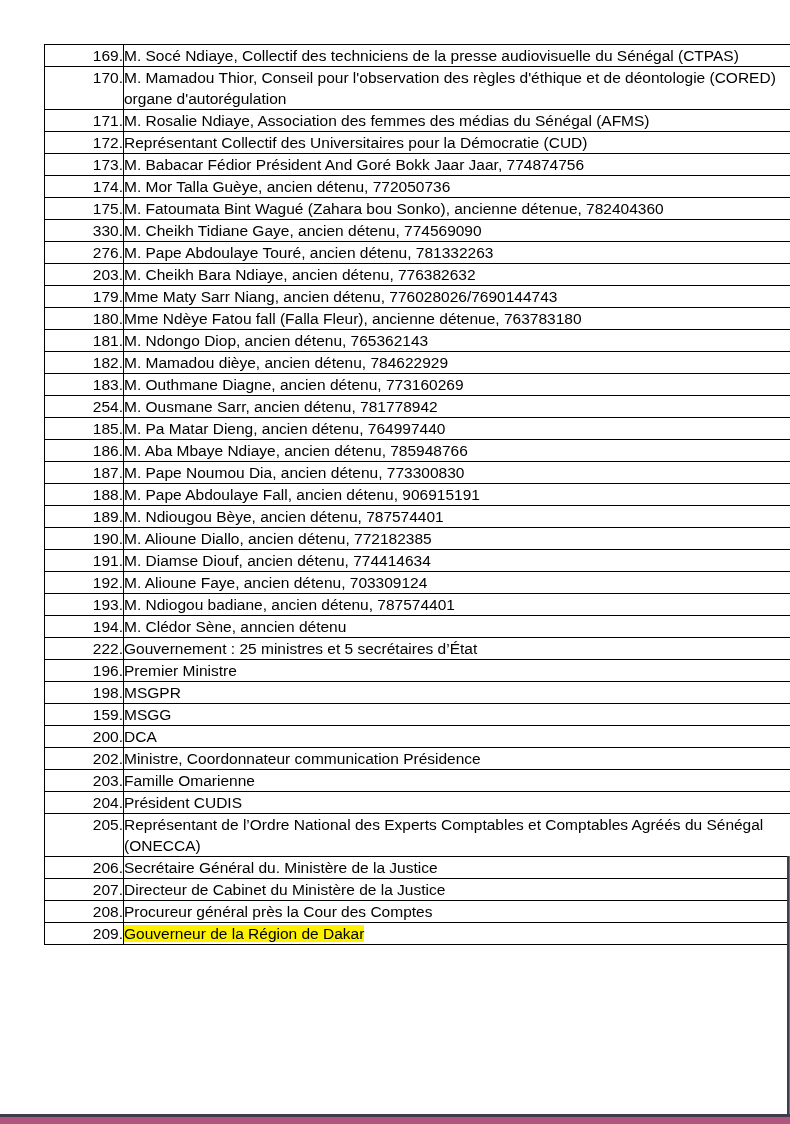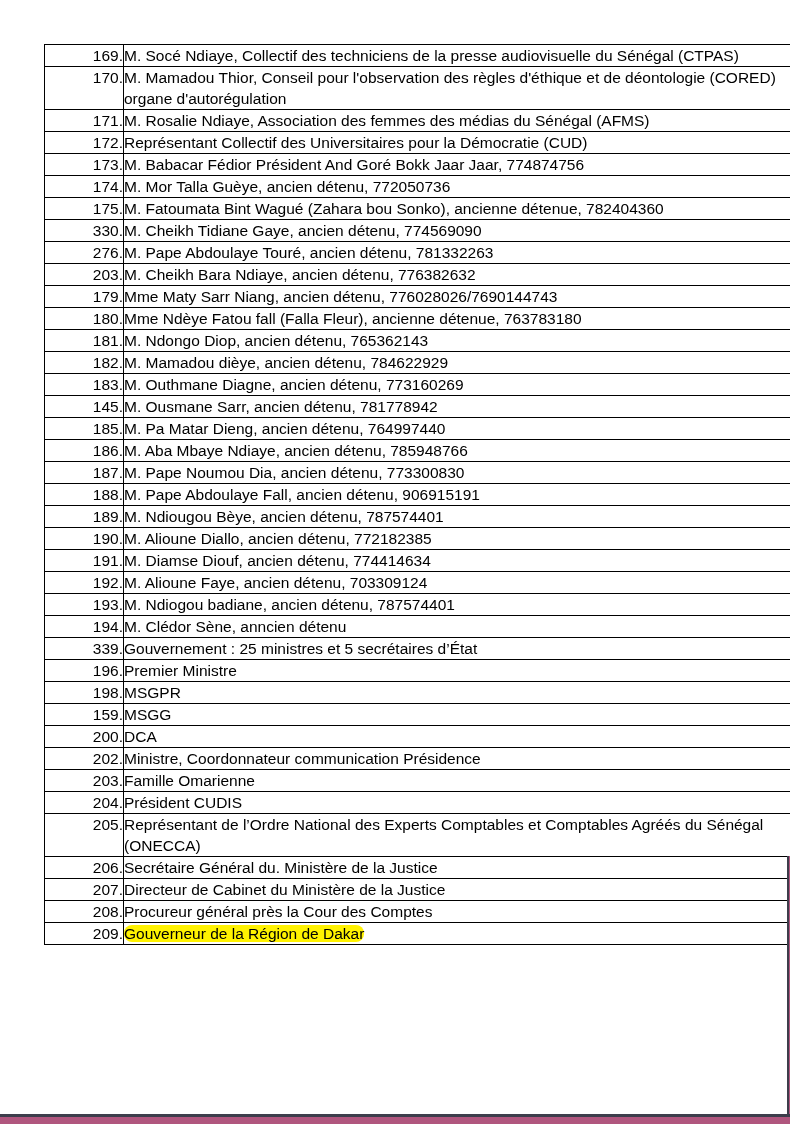--- a/index.html
+++ b/index.html
@@ -41,21 +41,20 @@
     width: 79px;
     text-align: right;
     padding: 0 14px 1px 2px;
     white-space: nowrap;
   }
   td.txt {
     padding: 0 6px 1px 8px;
   }
   .hl {
     background-color: var(--hl, #fff200);
-    border-radius: 8px;
   }
   .bottom-border {
     position: absolute;
     left: 0;
     right: 0;
     bottom: 0;
     height: 10px;
     background: linear-gradient(to bottom,
       var(--border-dark, #3d3d4b) 0px,
       var(--border-dark, #3d3d4b) 3px,
@@ -154,21 +153,21 @@
     <td class="num">182.</td>
     <td class="txt"><span class="txt-inner">M. Mamadou dièye, ancien détenu, 784622929</span></td>
   </tr>
 
   <tr>
     <td class="num">183.</td>
     <td class="txt"><span class="txt-inner">M. Outhmane Diagne, ancien détenu, 773160269</span></td>
   </tr>
 
   <tr>
-    <td class="num">145.</td>
+    <td class="num">254.</td>
     <td class="txt"><span class="txt-inner">M. Ousmane Sarr, ancien détenu, 781778942</span></td>
   </tr>
 
   <tr>
     <td class="num">185.</td>
     <td class="txt"><span class="txt-inner">M. Pa Matar Dieng, ancien détenu, 764997440</span></td>
   </tr>
 
   <tr>
     <td class="num">186.</td>
@@ -209,21 +208,21 @@
     <td class="num">193.</td>
     <td class="txt"><span class="txt-inner">M. Ndiogou badiane, ancien détenu, 787574401</span></td>
   </tr>
 
   <tr>
     <td class="num">194.</td>
     <td class="txt"><span class="txt-inner">M. Clédor Sène, anncien détenu</span></td>
   </tr>
 
   <tr>
-    <td class="num">339.</td>
+    <td class="num">222.</td>
     <td class="txt"><span class="txt-inner">Gouvernement : 25 ministres et 5 secrétaires d’État</span></td>
   </tr>
 
   <tr>
     <td class="num">196.</td>
     <td class="txt"><span class="txt-inner">Premier Ministre</span></td>
   </tr>
 
 
   <tr>

